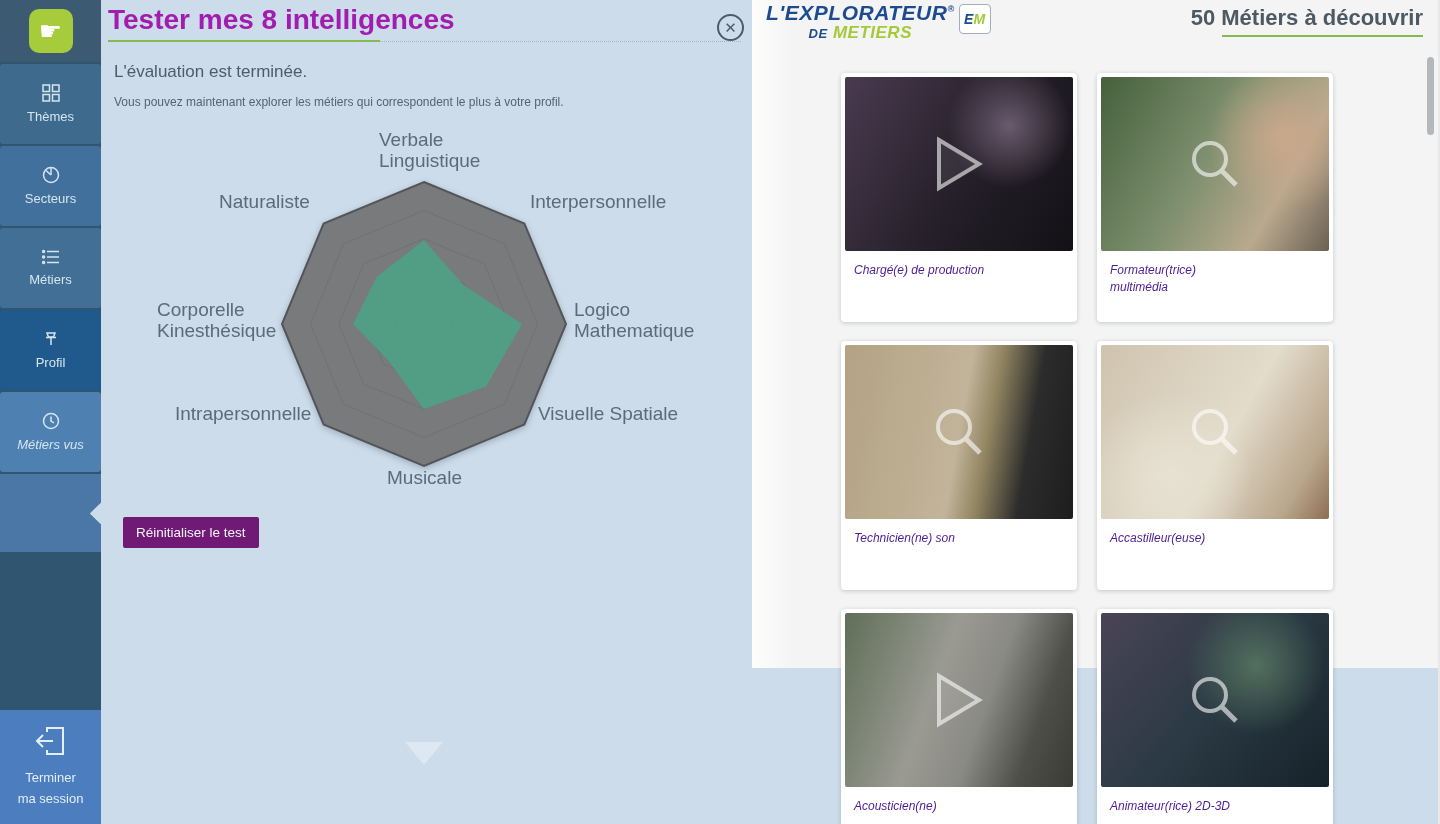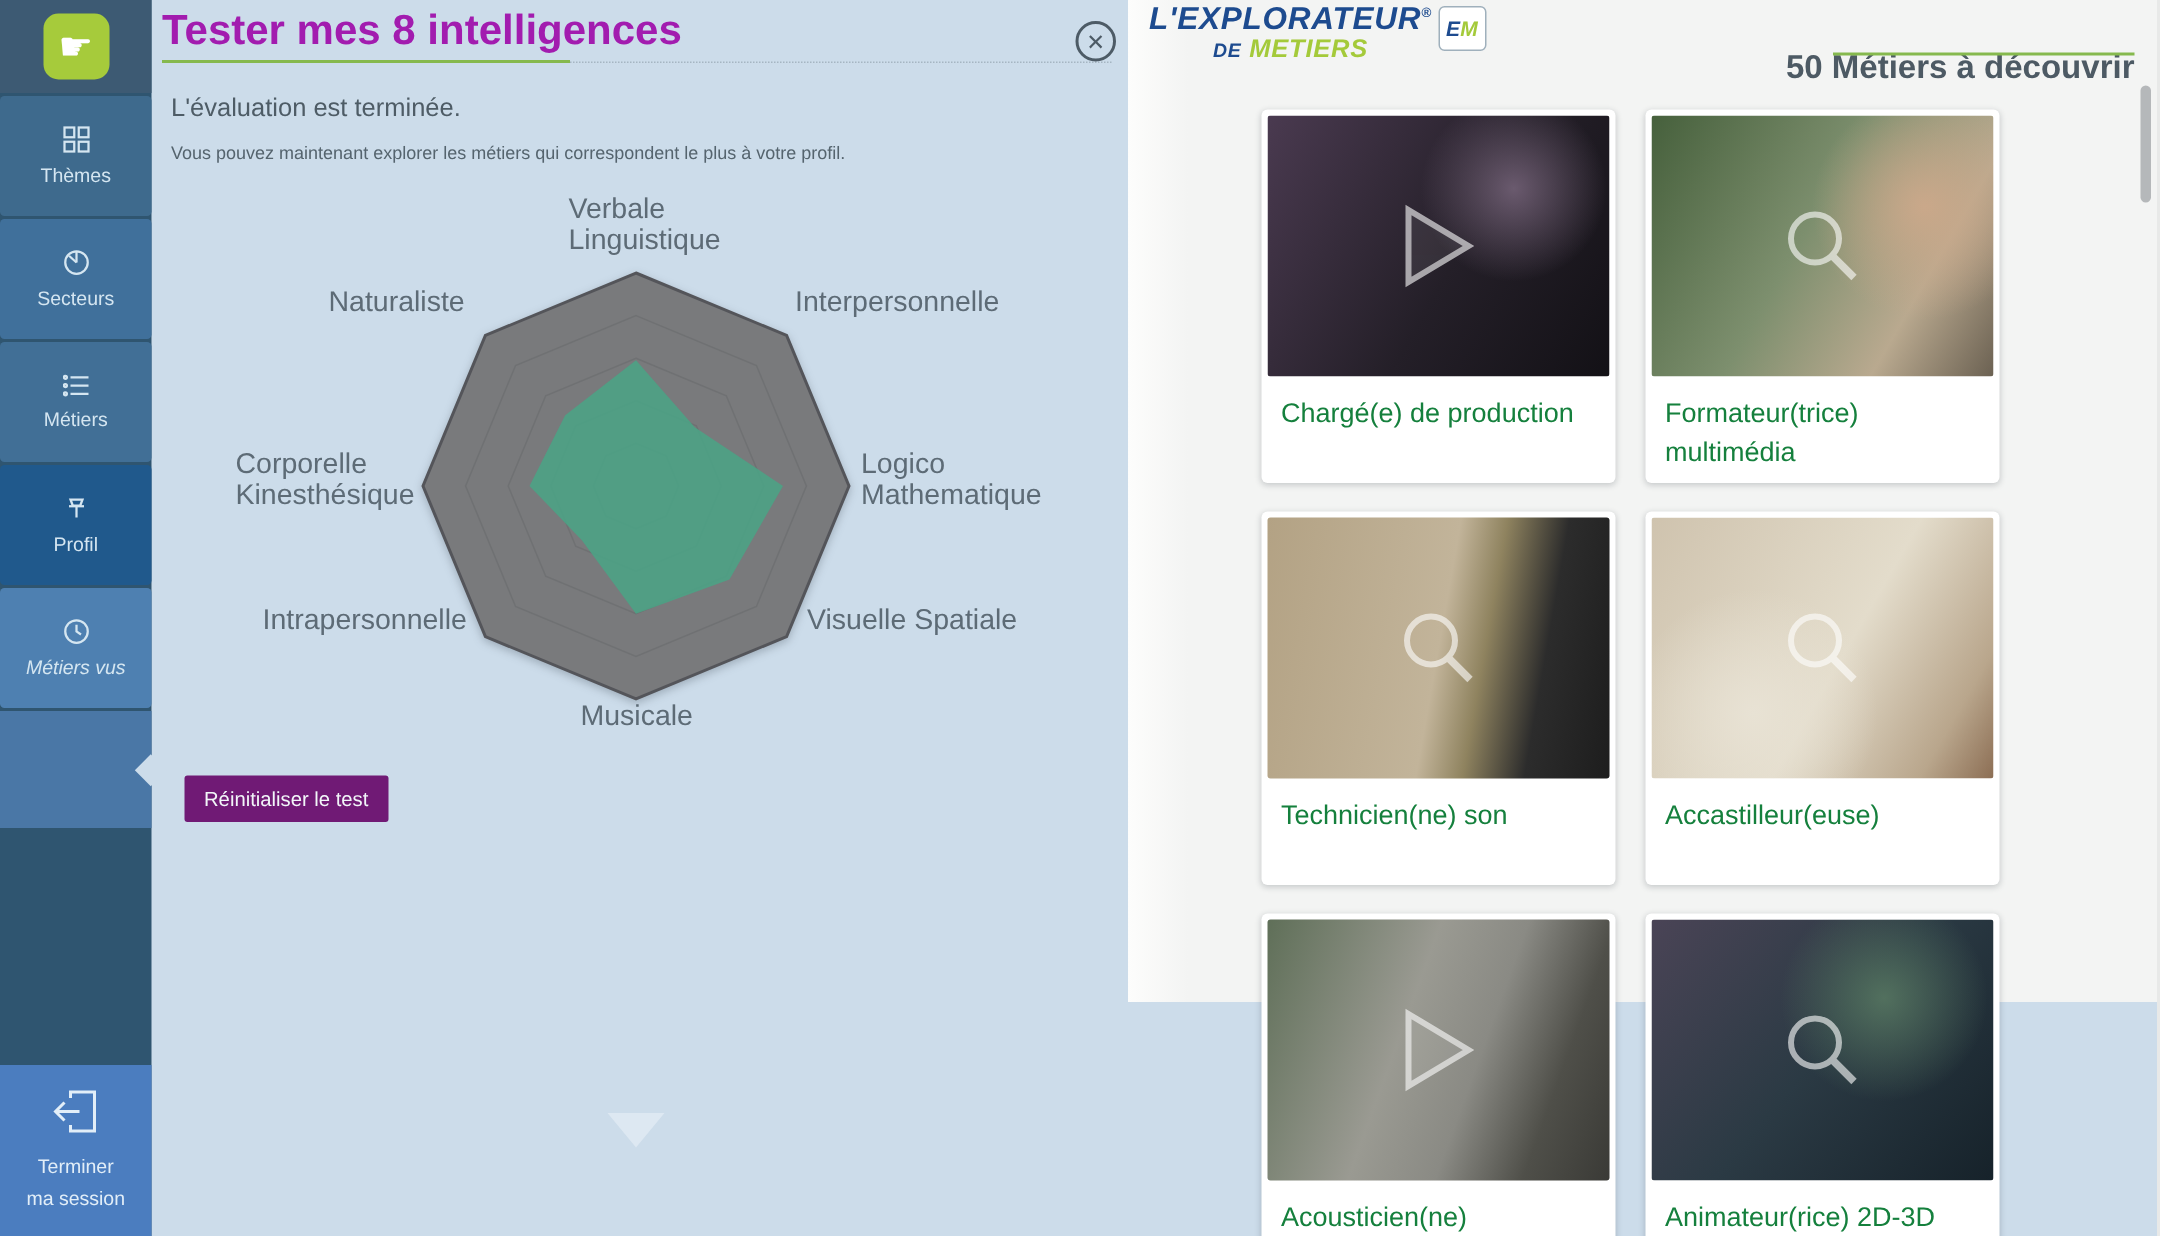--- a/index.html
+++ b/index.html
@@ -71,29 +71,29 @@
   .brand-text { text-align:center; line-height:1; }
   .brand-l1 { font-size:21px; font-weight:bold; color:#1d4b8f; letter-spacing:.5px; font-style:italic; }
   .brand-l1 sup { font-size:9px; }
   .brand-l2 { font-size:17px; font-weight:bold; font-style:italic; letter-spacing:.5px; margin-top:1px; }
   .brand-l2 .de { color:#1d4b8f; font-size:13px; }
   .brand-l2 .met { color:#a4ca3a; }
   .brand-badge { width:32px; height:30px; background:#fff; border:1px solid #9fb0bc; border-radius:4px;
     display:flex; align-items:center; justify-content:center; font-weight:bold; font-style:italic;
     font-size:14px; margin-top:2px; }
   .brand-badge .b { color:#1d4b8f; } .brand-badge .g { color:#a4ca3a; }
-  .right-heading { position:absolute; right:17px; top:5px; font-size:22px; color:#4d5a64;margin-top:27px; }
+  .right-heading { position:absolute; right:17px; top:5px; font-size:22px; color:#4d5a64; }
   .heading-underline { position:absolute; right:17px; top:35px; width:201px; height:2px; background:#86b94e; }
 
   .cards { position:absolute; left:89px; top:73px; display:grid;
     grid-template-columns:236px 236px; column-gap:20px; row-gap:19px; }
   .card { width:236px; height:249px; background:#fff; border-radius:4px;
     box-shadow:0 1px 4px rgba(30,40,50,.22); padding:4px 4px 0 4px; cursor:pointer; }
   .card-img { position:relative; width:228px; height:174px; border-radius:2px; overflow:hidden; }
-  .card-label { padding:11px 9px; font-size:18px; color:#15803d; line-height:1.45; white-space:pre-line; }
+  .card-label { padding:11px 9px; font-size:12px; color:#4c1d95; line-height:1.45; white-space:pre-line;font-style:italic; }
   .overlay-ic { position:absolute; left:0; top:0; width:100%; height:100%;
     display:flex; align-items:center; justify-content:center; }
   .overlay-ic svg { opacity:.6; }
   .img-1 { background:radial-gradient(circle at 72% 28%, #6a5a6e 0%, rgba(0,0,0,0) 30%),
            linear-gradient(120deg,#4a3a50 0%,#241f28 55%,#131116 100%); }
   .img-2 { background:radial-gradient(circle at 80% 35%, #caa88a 0%, rgba(0,0,0,0) 35%),
            linear-gradient(120deg,#46603c 0%,#7d8f6e 45%,#b9a98f 75%,#6b6152 100%); }
   .img-3 { background:linear-gradient(100deg,#b3a284 0%,#c2b49a 50%,#8f835f 62%,#2c2c2c 78%,#1d1d1d 100%); }
   .img-4 { background:radial-gradient(circle at 30% 75%, #e8e2d4 0%, rgba(0,0,0,0) 40%),
            linear-gradient(120deg,#cfc3ae 0%,#e3dccb 55%,#b9a68c 85%,#8c6e54 100%); }

